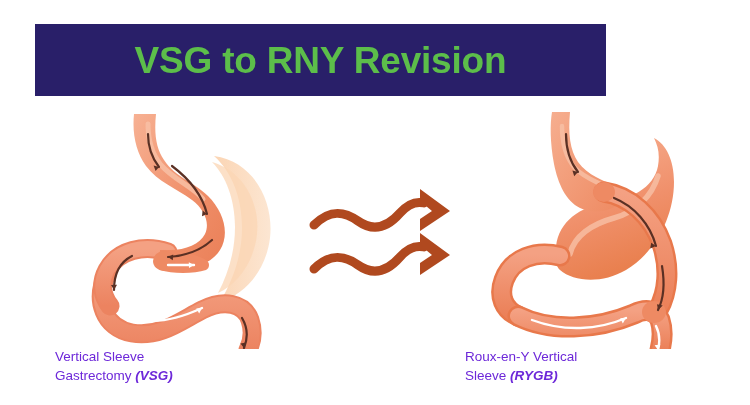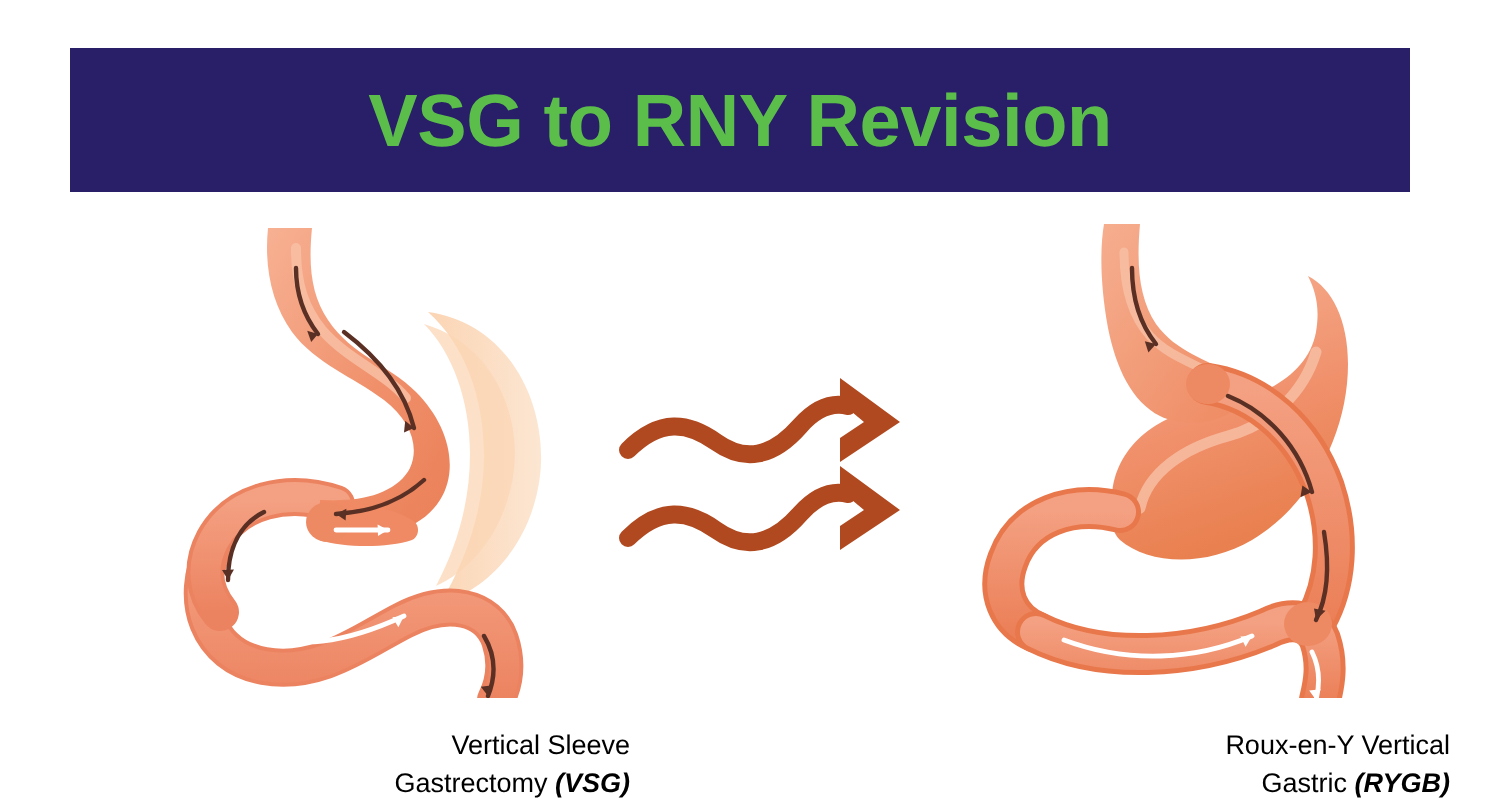--- a/index.html
+++ b/index.html
@@ -19,21 +19,21 @@
     position: absolute;
     inset: 0;
     background: #ffffff;
   }
 
   
   .title-banner {
     position: absolute;
     left: 35px;
     top: 24px;
-    width: 670px;
+    width: 571px;
     height: 72px;
     background: #291f69;
     display: flex;
     align-items: center;
     justify-content: center;
   }
   .title-text {
     color: #5cbe4a;
     font-family: "Liberation Sans", sans-serif;
     font-size: 37px;
@@ -62,26 +62,25 @@
     width: 170px;
     height: 110px;
   }
   .transition-arrows svg { display: block; width: 100%; height: 100%; }
 
   
   .caption {
     position: absolute;
     top: 347px;
     width: 260px;
-    text-align: right;
-    color: #000000;
+    text-align: left;
+    color: #6d28d9;
     font-family: "Liberation Sans", sans-serif;
     font-size: 13.5px;
     line-height: 19px;
-    margin-top: 16px;
   }
   .caption.left  { left: 55px; }
   .caption.right { left: 465px; }
   .caption .line { display: block; white-space: nowrap; }
   .caption .abbr { font-weight: bold; font-style: italic; }
 </style>
 </head>
 <body>
 
 <div id="slide">
@@ -265,16 +264,16 @@
     </svg>
   </div>
 
   <div class="caption left">
     <span class="line">Vertical Sleeve</span>
     <span class="line"><span>Gastrectomy </span><span class="abbr">(VSG)</span></span>
   </div>
 
   <div class="caption right">
     <span class="line">Roux-en-Y Vertical</span>
-    <span class="line"><span>Gastric </span><span class="abbr">(RYGB)</span></span>
+    <span class="line"><span>Sleeve </span><span class="abbr">(RYGB)</span></span>
   </div>
 
 </div>
 
 </body></html>

